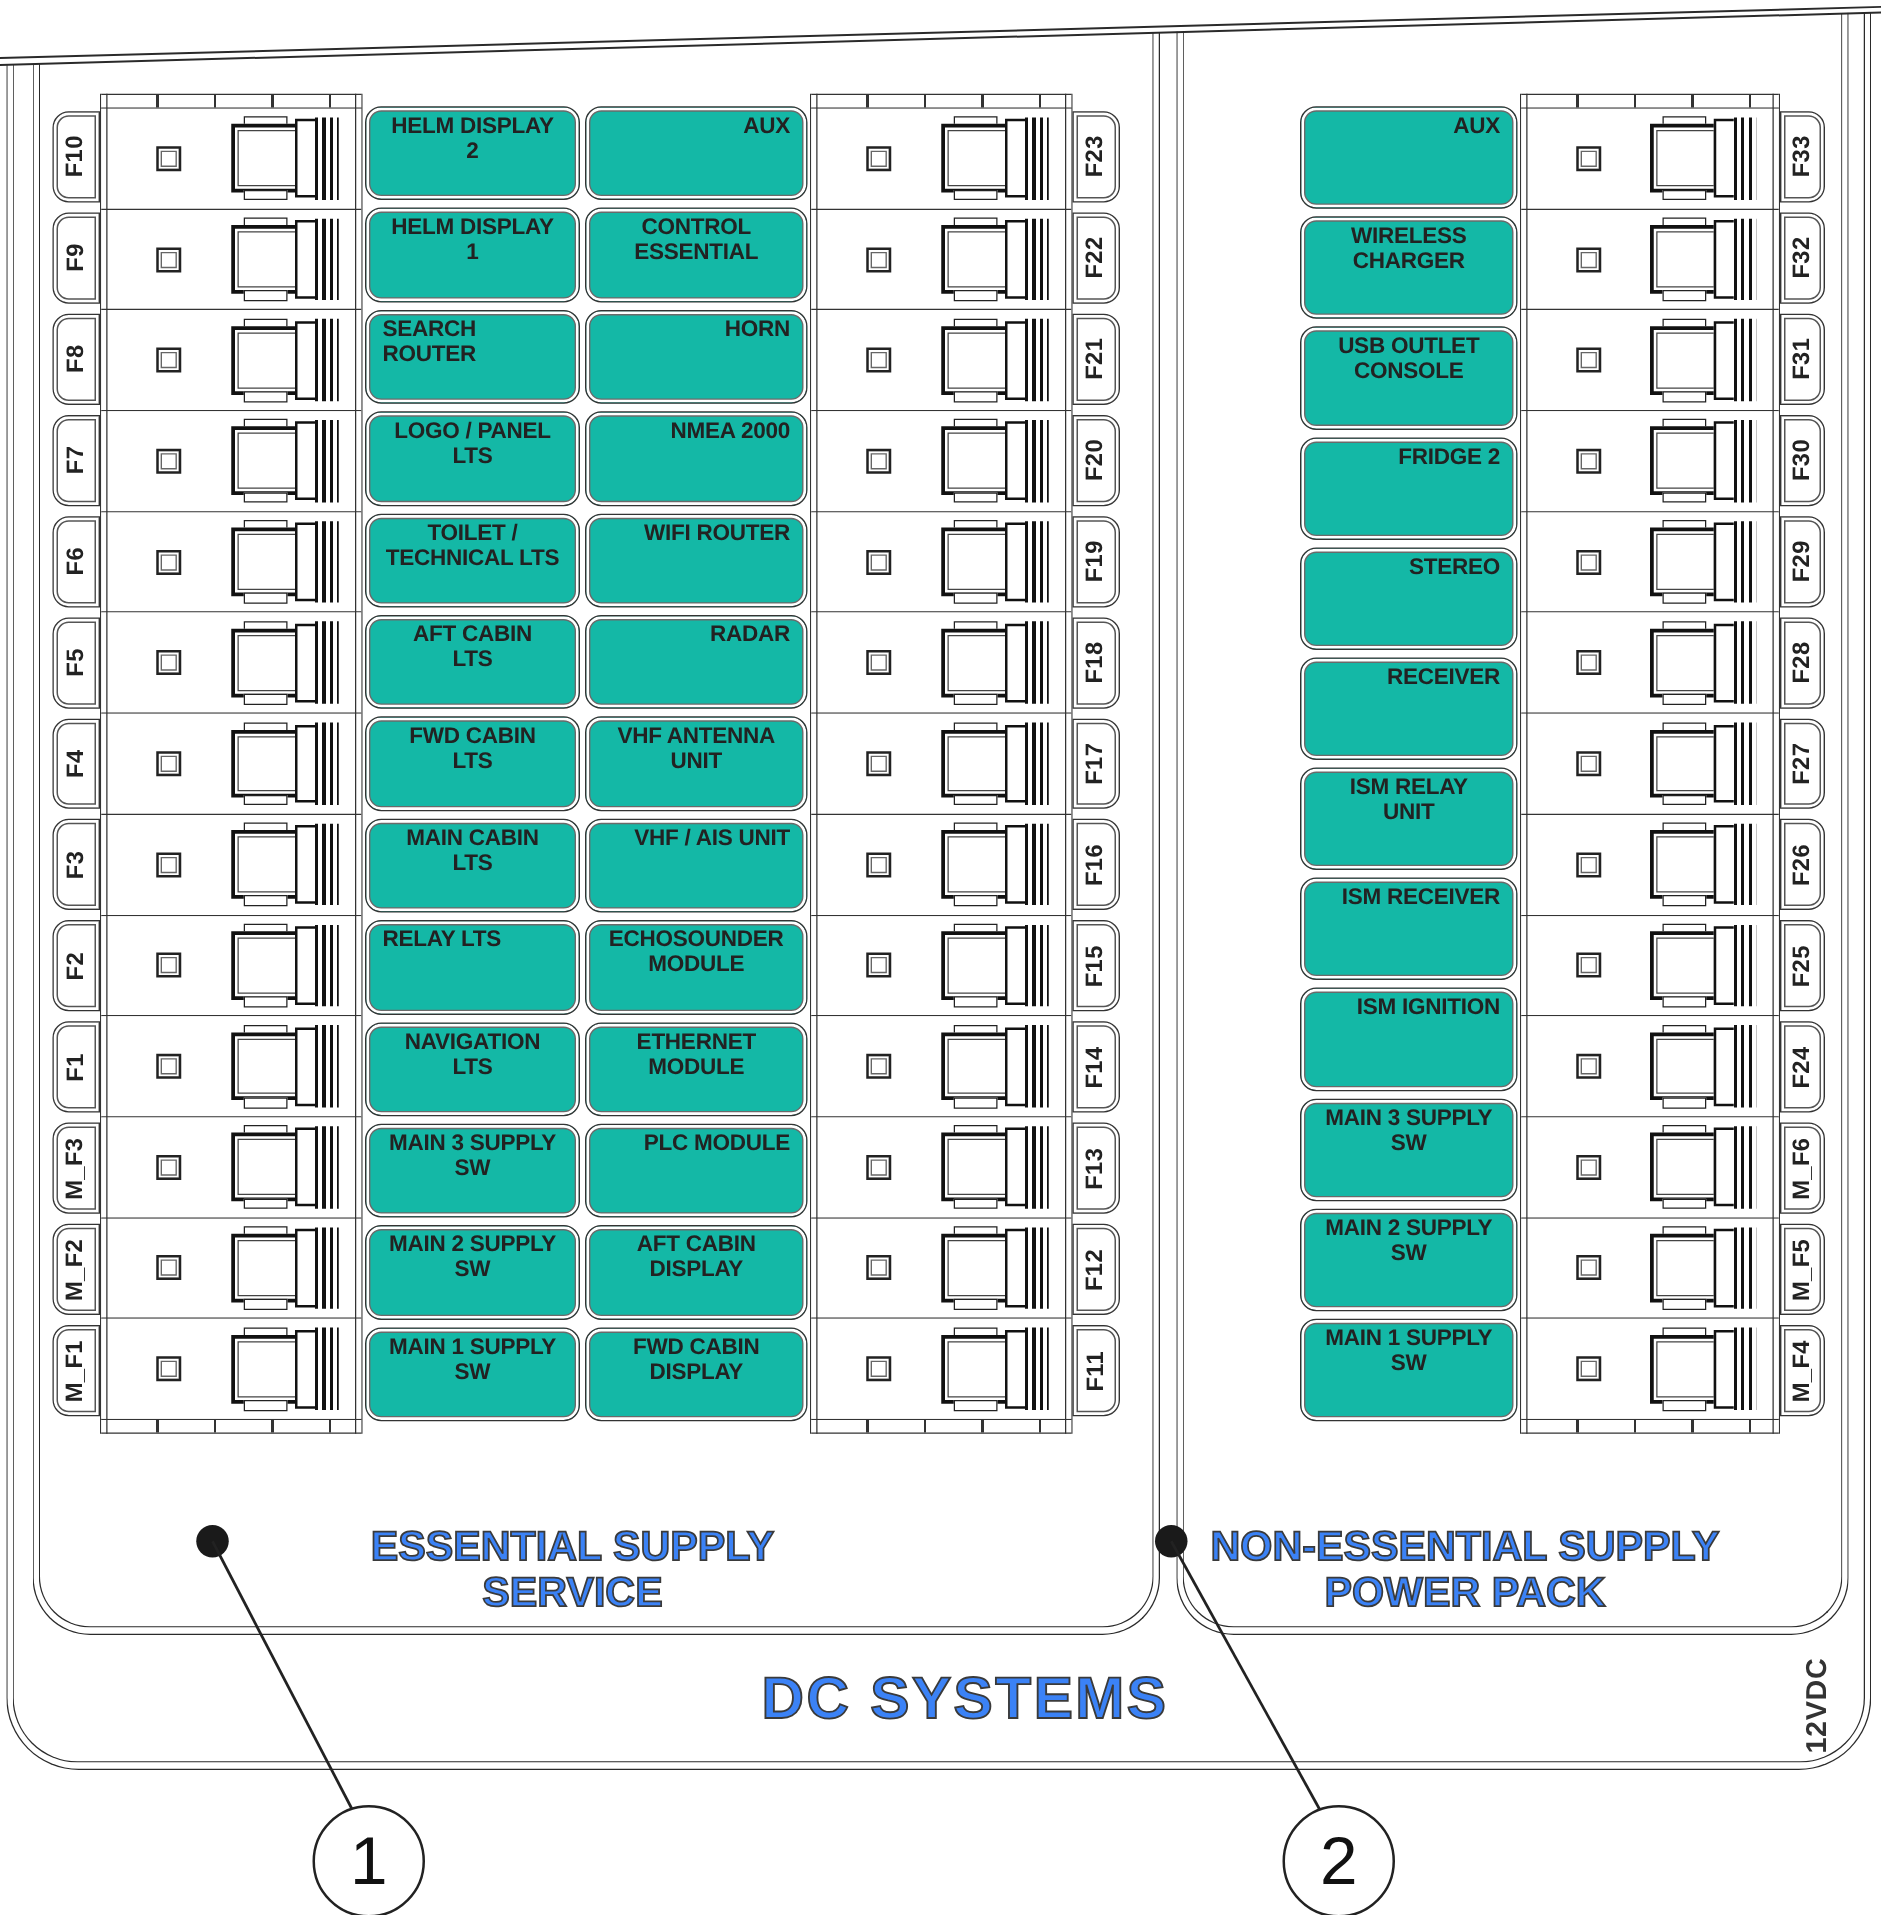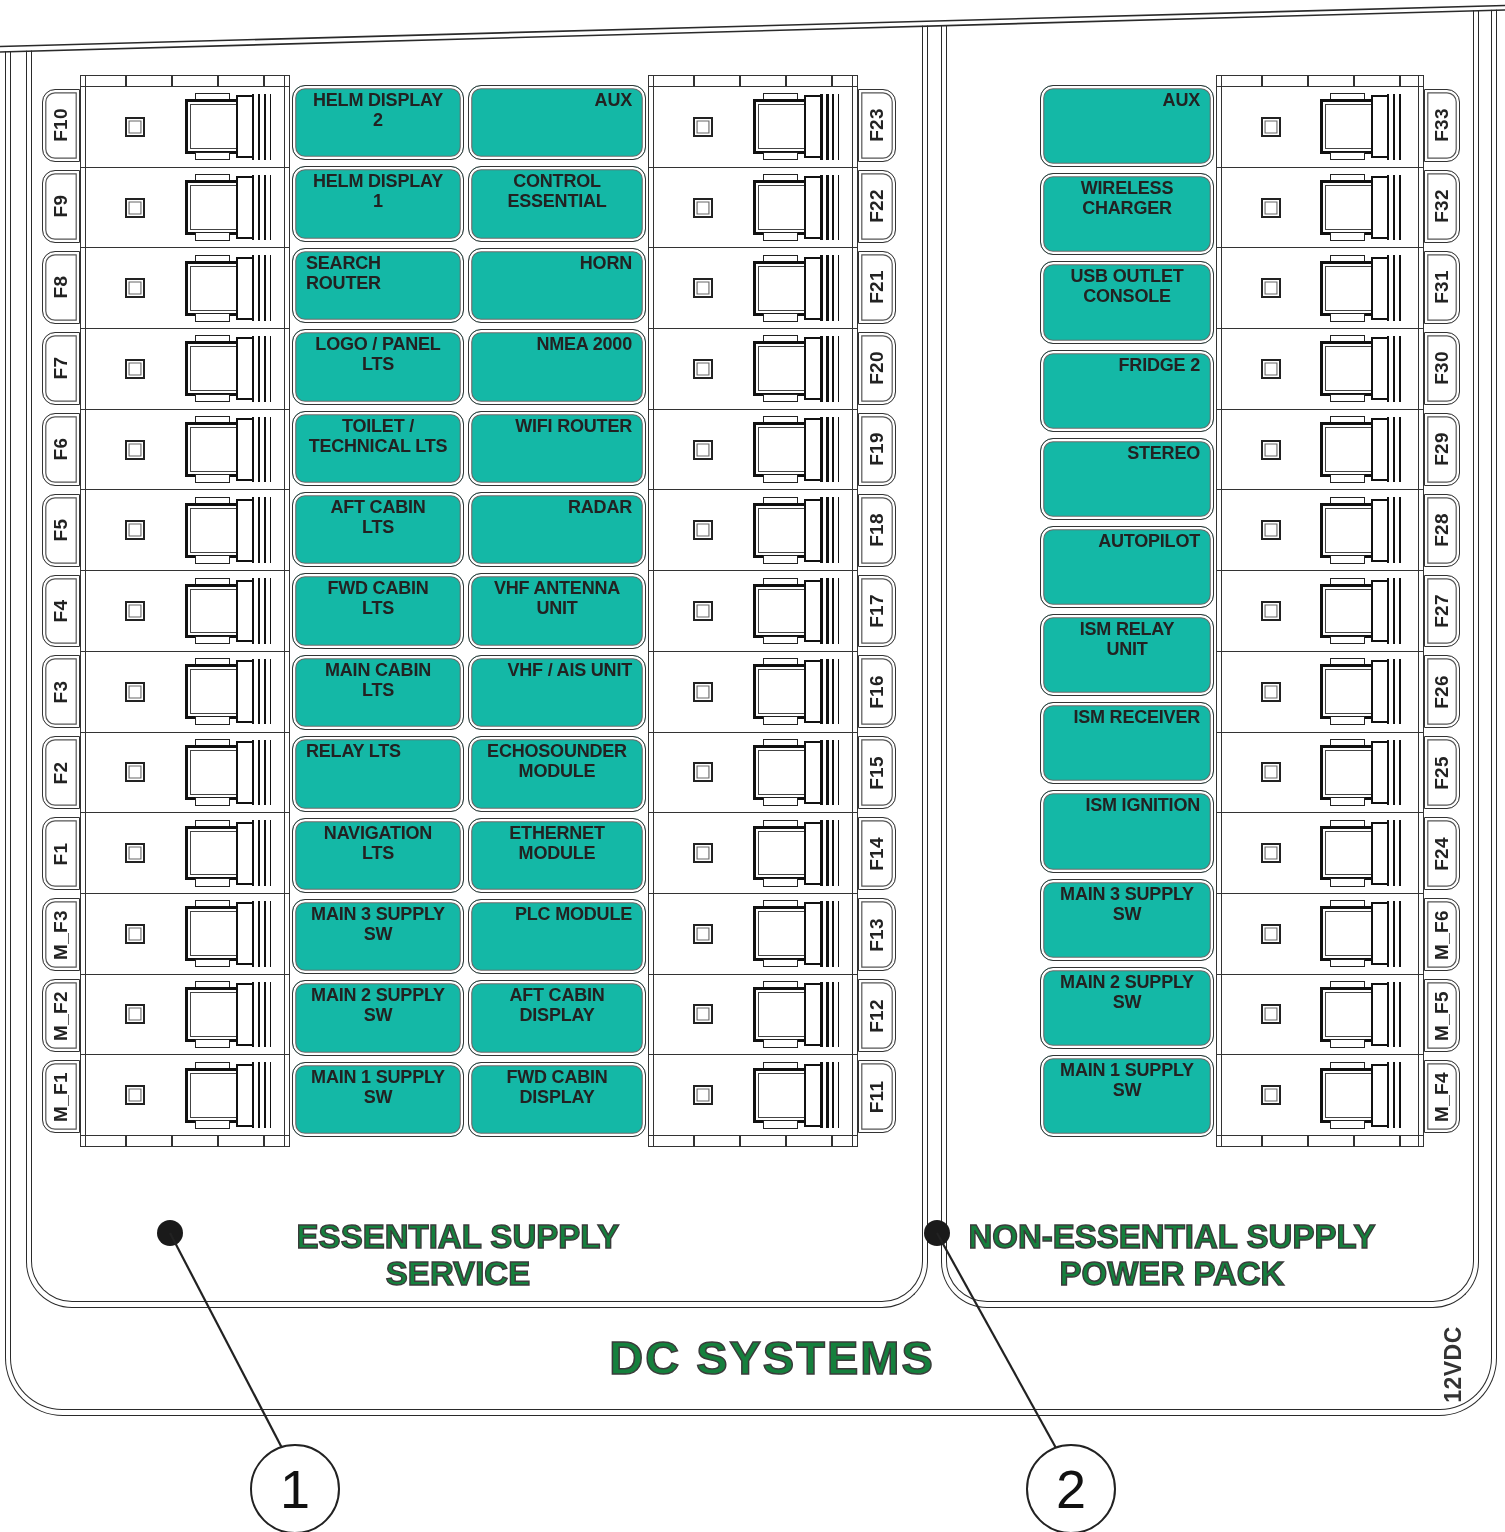--- a/index.html
+++ b/index.html
@@ -45,21 +45,21 @@
   .br-stripes{position:absolute;left:72%;top:1%;bottom:1%;width:20%;
        background:repeating-linear-gradient(90deg,#111 0 2.5px,#fff 2.5px 6px);}
   
   .labels-col{position:absolute;top:85px;height:1052px;display:flex;flex-direction:column;gap:6px;z-index:3;}
   .lbl{flex:1;border:1.6px solid #333;border-radius:13px;background:#14b8a6;display:flex;
        box-shadow:inset 0 0 0 2.2px #fff, inset 0 0 0 3.3px #6a6a6a;padding:4px 13px;box-sizing:border-box;}
   .lbl span{display:block;width:100%;font-weight:bold;font-size:18px;line-height:20px;letter-spacing:-0.2px;
        color:#222;white-space:pre-line;}
   .al-left span{text-align:left;} .al-center span{text-align:center;} .al-right span{text-align:right;}
   
-  .outline-text{color:#15803d;-webkit-text-stroke:1.4px #3a3a3a;font-weight:bold;}
+  .outline-text{color:#3b82f6;-webkit-text-stroke:1.4px #3a3a3a;font-weight:bold;}
   .panel-title{position:absolute;top:1218px;width:500px;text-align:center;font-size:33px;line-height:37px;
        white-space:pre-line;z-index:4;}
   #dc-title{position:absolute;left:0;top:1330px;width:1480px;text-align:center;font-size:47px;
        letter-spacing:2px;-webkit-text-stroke:1.5px #3a3a3a;z-index:4;padding-left:32px;}
   #voltage{position:absolute;left:1408px;top:1322px;width:90px;height:84px;display:flex;align-items:center;
        justify-content:center;z-index:4;}
   #voltage span{display:block;transform:rotate(-90deg);font-weight:bold;font-size:23px;color:#333;letter-spacing:0.5px;}
   
   .callout{position:absolute;width:86px;height:86px;border:2.6px solid #222;border-radius:50%;background:#fff;
        display:flex;align-items:center;justify-content:center;font-size:54px;font-weight:400;color:#111;z-index:7;}
@@ -552,21 +552,21 @@
         <span>USB OUTLET
 CONSOLE</span>
       </div>
       <div class="lbl al-right">
         <span>FRIDGE 2</span>
       </div>
       <div class="lbl al-right">
         <span>STEREO</span>
       </div>
       <div class="lbl al-right">
-        <span>AUTOPILOT</span>
+        <span>RECEIVER</span>
       </div>
       <div class="lbl al-center">
         <span>ISM RELAY
 UNIT</span>
       </div>
       <div class="lbl al-right">
         <span>ISM RECEIVER</span>
       </div>
       <div class="lbl al-right">
         <span>ISM IGNITION</span>

